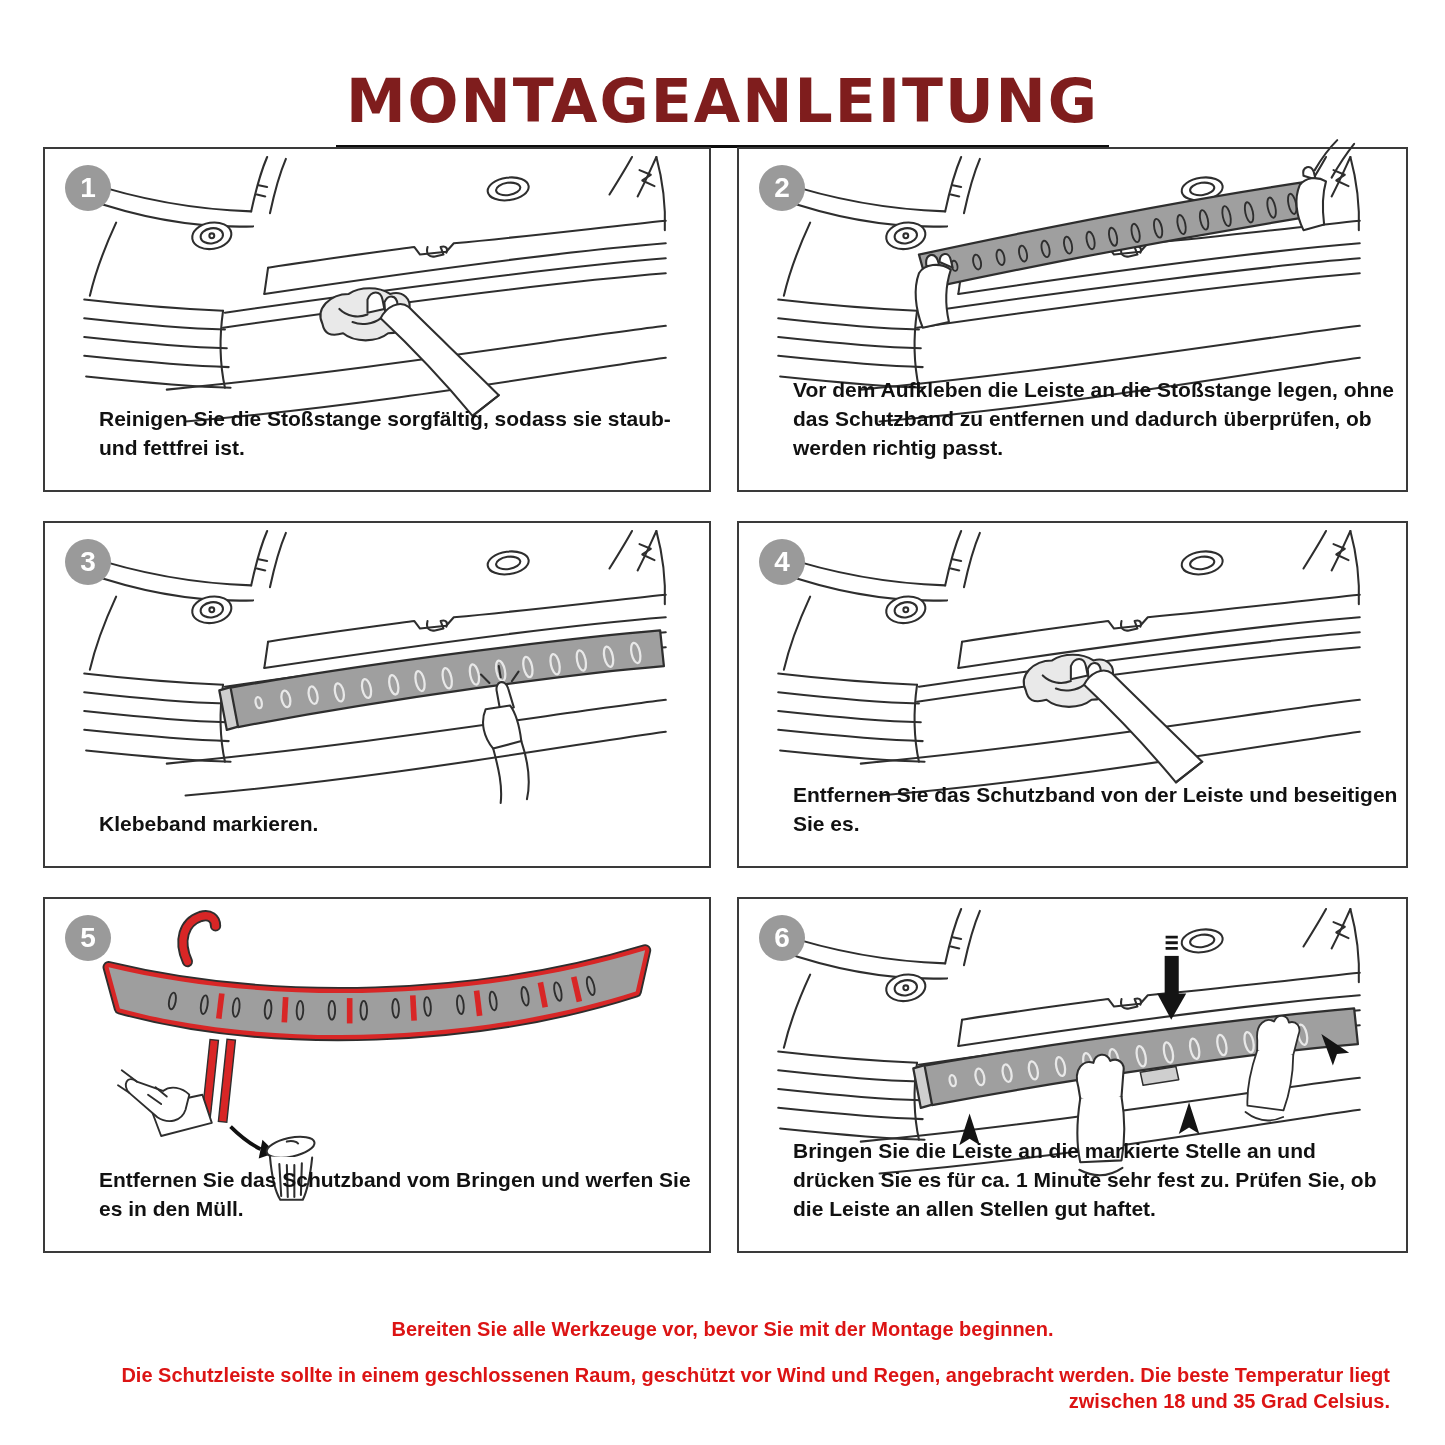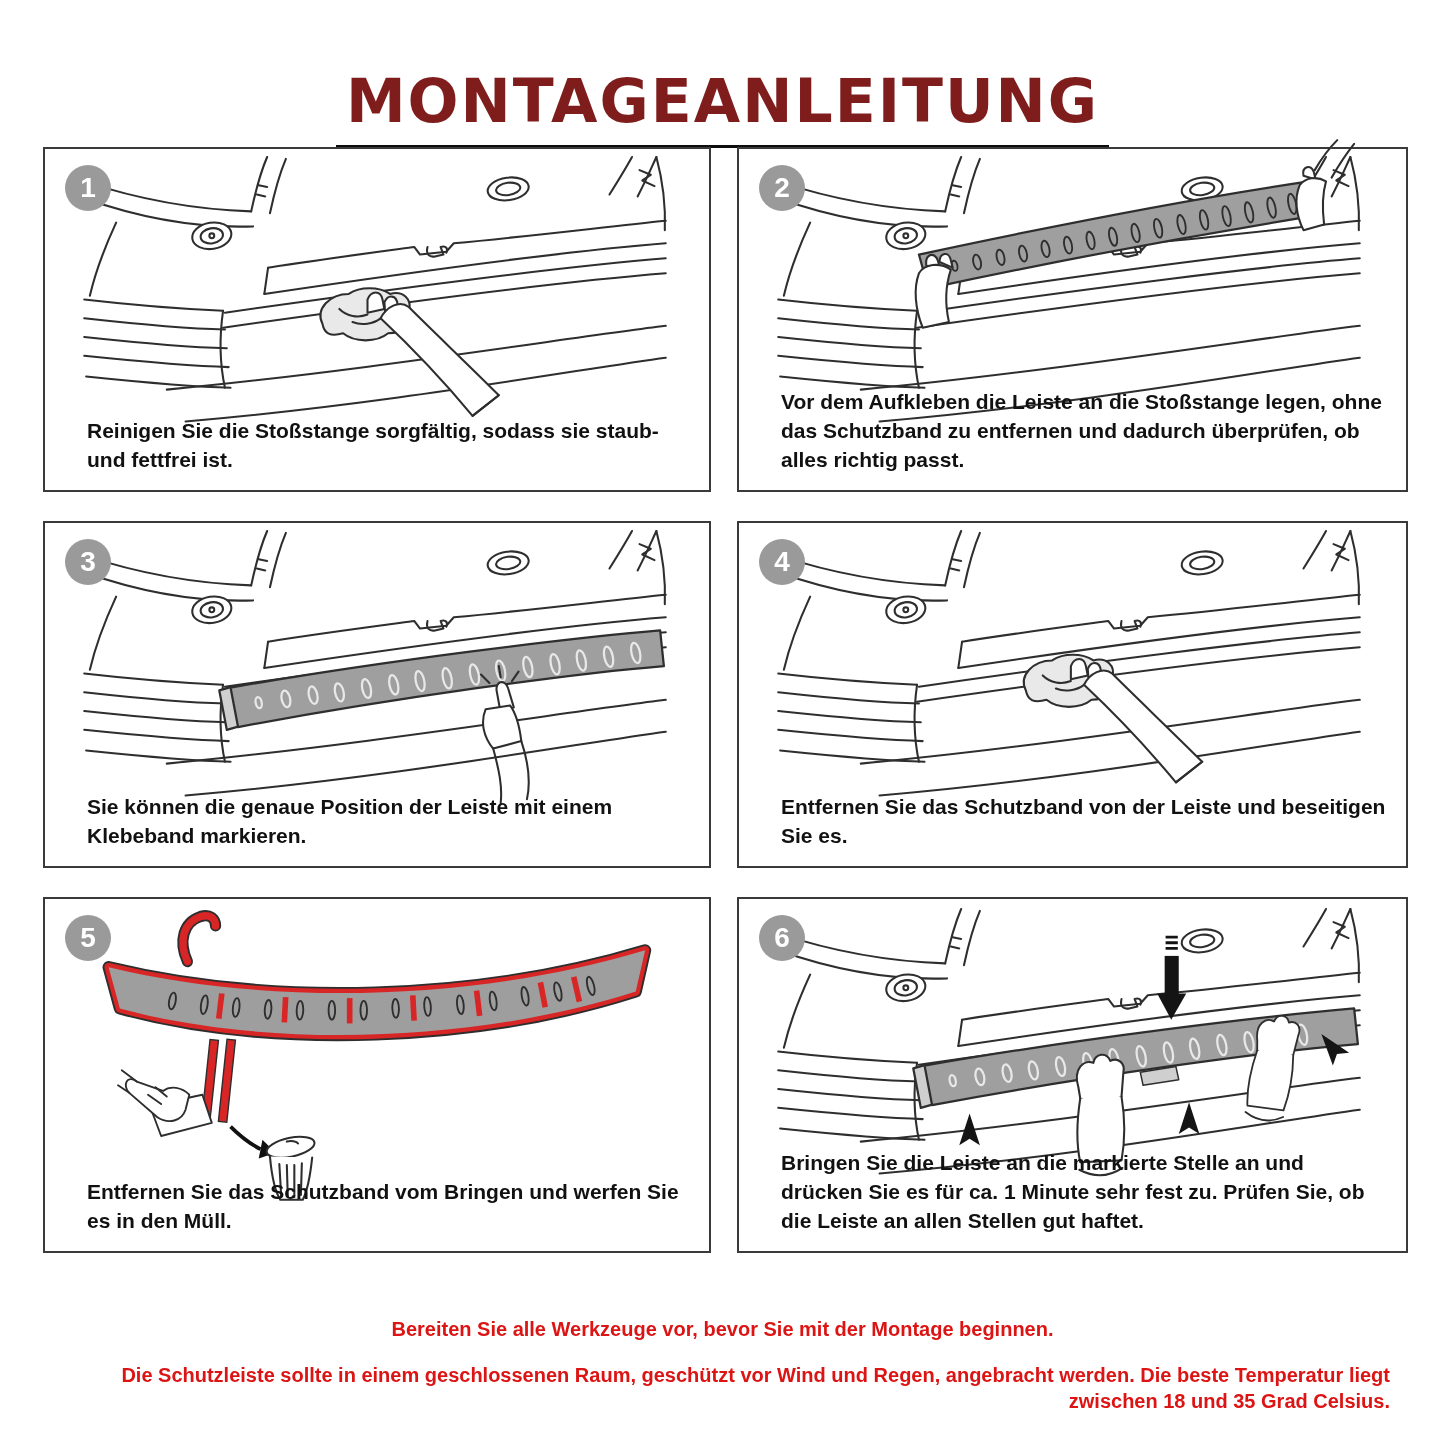--- a/index.html
+++ b/index.html
@@ -16,21 +16,21 @@
   .p2{left:737px;top:147px;width:671px;height:345px;}
   .p3{left:43px;top:521px;width:668px;height:347px;}
   .p4{left:737px;top:521px;width:671px;height:347px;}
   .p5{left:43px;top:897px;width:668px;height:356px;}
   .p6{left:737px;top:897px;width:671px;height:356px;}
   .badge{position:absolute;left:20px;top:16px;width:46px;height:46px;border-radius:50%;
          background:#9a9a9a;color:#fff;font-weight:bold;font-size:28px;
          display:flex;align-items:center;justify-content:center;z-index:3;}
   .art{position:absolute;left:22px;top:8px;width:616px;height:272px;}
   .p5 .art,.p6 .art{top:10px;}
-  .caption{position:absolute;left:38px;bottom:12px;margin:4px;color:#111;
+  .caption{position:absolute;left:38px;bottom:12px;margin:16px;color:#111;
            font-size:21px;font-weight:bold;line-height:29px;}
   .caption .ln{display:block;white-space:nowrap;}
   
   .footer1{position:absolute;top:1318px;left:0;width:100%;text-align:center;
            color:#dc1414;font-weight:bold;font-size:20px;}
   .footer2{position:absolute;top:1362px;left:50%;transform:translateX(-50%);
            width:1335px;text-align:right;color:#dc1414;font-weight:bold;
            font-size:20px;line-height:26px;}
   svg{overflow:visible;}
 </style>
@@ -145,21 +145,21 @@
       </g>
       <g fill="#fff" stroke="#2e2e2e" stroke-width="2.2" stroke-linecap="round" stroke-linejoin="round">
         <path d="M560,20 c-2,-10 8,-13 11,-4 l2,8 Z"></path>
         <path d="M556,30 C550,44 552,62 560,78 L582,72 C580,56 580,40 584,26 C574,20 562,22 556,30 Z"></path>
         <path d="M572,14 C580,0 588,-10 596,-18 M590,22 C598,8 606,-4 614,-14"></path>
       </g>
     </svg>
     <p class="caption">
       <span class="ln">Vor dem Aufkleben die Leiste an die Stoßstange legen, ohne</span>
       <span class="ln">das Schutzband zu entfernen und dadurch überprüfen, ob</span>
-      <span class="ln">alles richtig passt.</span>
+      <span class="ln">werden richtig passt.</span>
     </p>
   </section>
 
   <section class="panel p3">
     <div class="badge">
       <span>3</span>
     </div>
     <svg class="art" viewBox="0 0 620 290">
       <use href="#car"></use>
       <g stroke="#2e2e2e" stroke-width="2.4" stroke-linejoin="round">
@@ -184,21 +184,20 @@
         </g>
       </g>
       <g fill="#fff" stroke="#2e2e2e" stroke-width="2.2" stroke-linecap="round" stroke-linejoin="round">
         <path d="M440,172 c-3,-12 9,-15 12,-4 l6,20 -14,6 Z"></path>
         <path d="M428,190 C422,204 426,220 436,232 L466,224 C464,208 460,194 454,186 Z"></path>
         <path fill="none" d="M432,162 l-9,-9 M444,156 l-2,-12 M456,160 l7,-10"></path>
         <path fill="none" d="M436,232 C442,254 446,272 444,290 M466,224 C474,248 476,268 472,286"></path>
       </g>
     </svg>
     <p class="caption">
-      <span class="ln">Sie können die genaue Position der Leiste mit einem</span>
       <span class="ln">Klebeband markieren.</span>
     </p>
   </section>
 
   <section class="panel p4">
     <div class="badge">
       <span>4</span>
     </div>
     <svg class="art" viewBox="0 0 620 290">
       <use href="#car"></use>

